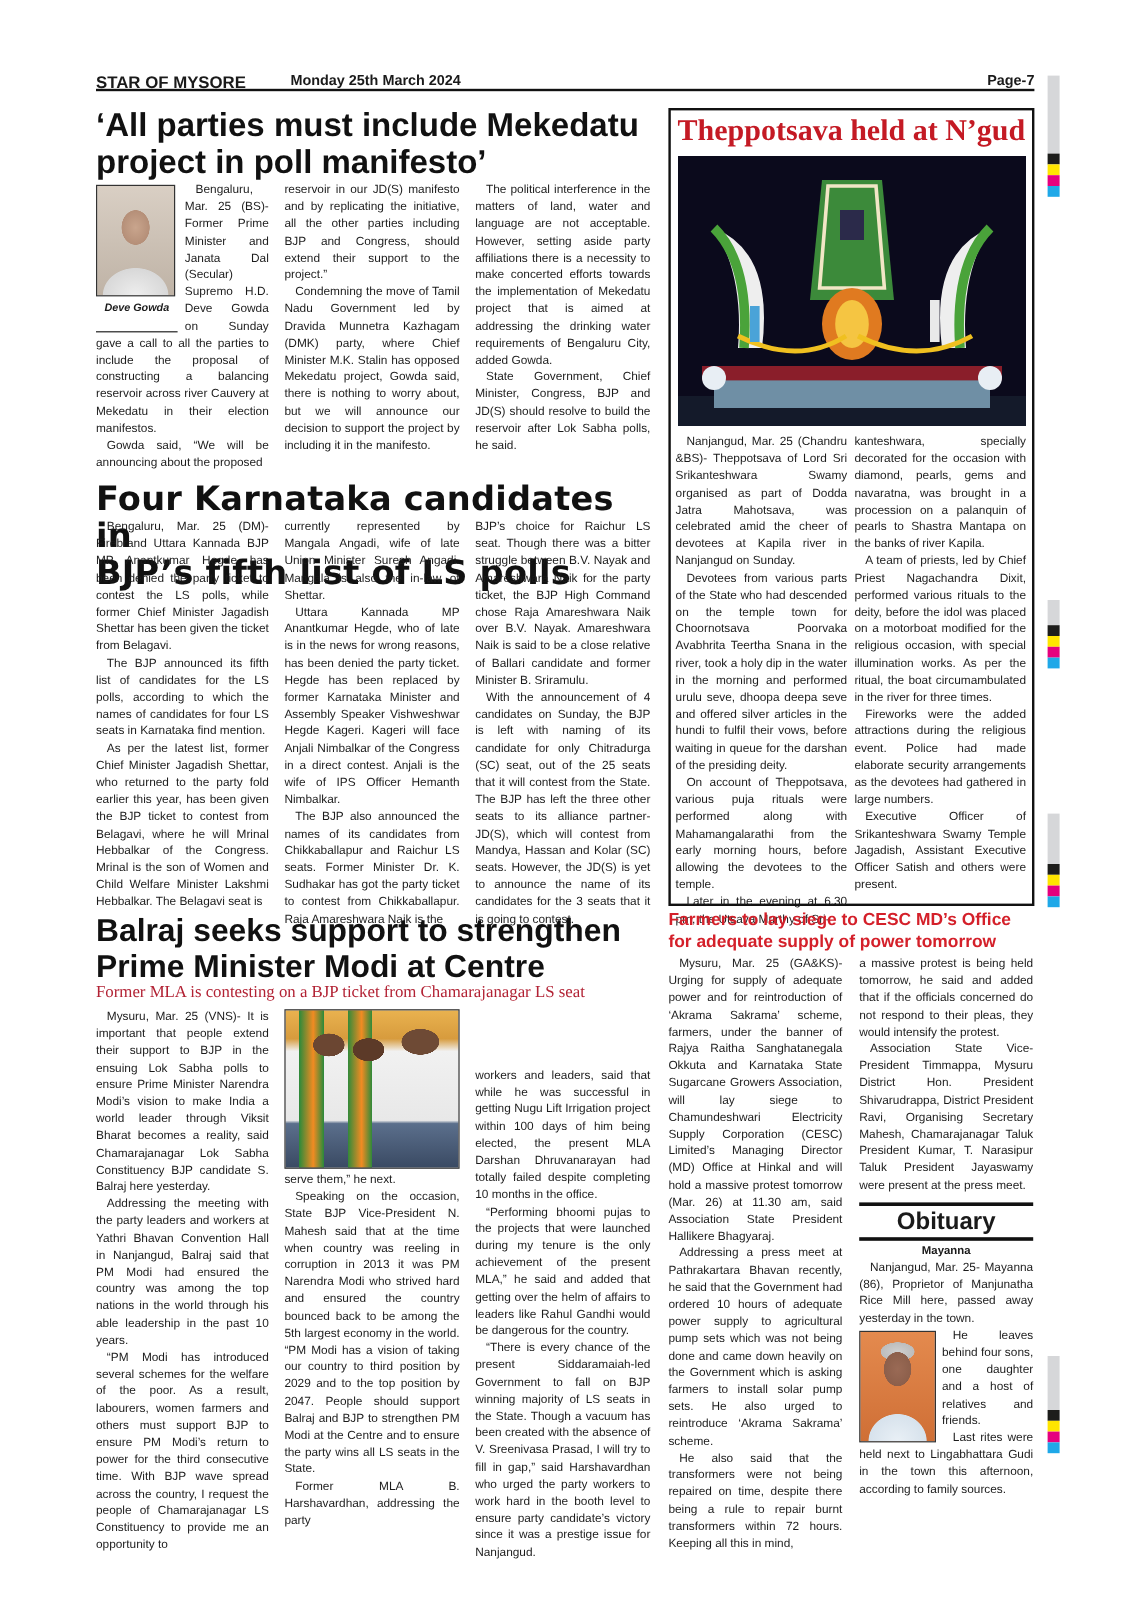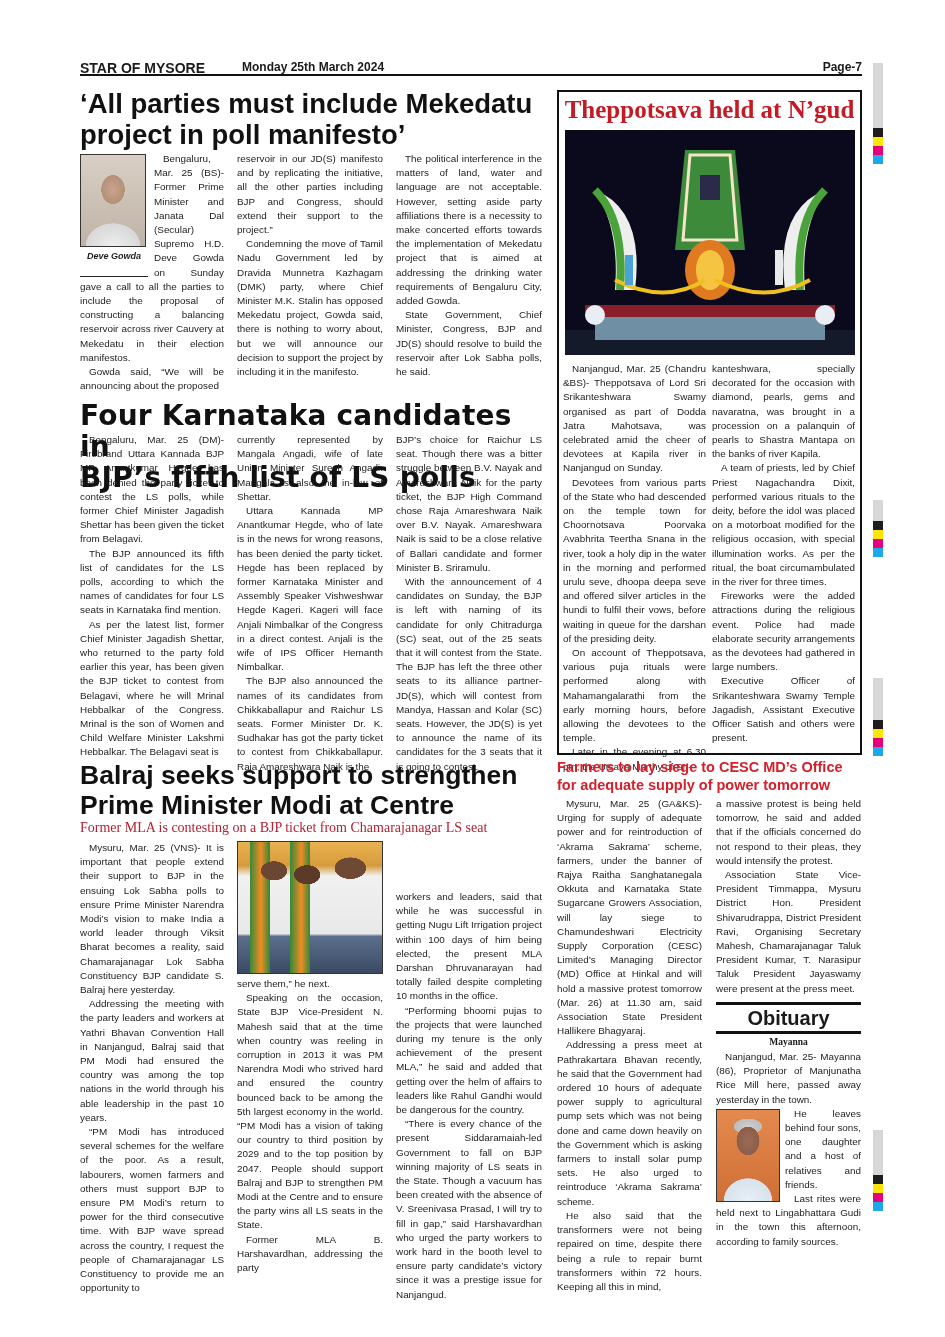--- a/index.html
+++ b/index.html
@@ -62,21 +62,21 @@
 
   
   .h4 { left: 557px; top: 758px; width: 305px; font-size: 14.5px; line-height: 18px; color: #d4202a; }
   .fc1 { left: 557px; top: 797px; width: 145px; }
   .fc2 { left: 716px; top: 797px; width: 145px; }
 
   
   .obit-rule1 { left: 716px; top: 1002px; width: 145px; height: 3px; background: #111; }
   .obit-title { left: 716px; top: 1006px; width: 145px; text-align: center; font-weight: bold; font-size: 20px; line-height: 24px; }
   .obit-rule2 { left: 716px; top: 1031px; width: 145px; height: 3px; background: #111; }
-  .obit-name { left: 716px; top: 1037px; width: 145px; text-align: center; font-weight: bold; font-size: 9.5px; font-family: Liberation Serif, serif; }
+  .obit-name { left: 716px; top: 1037px; width: 145px; text-align: center; font-weight: bold; font-size: 9.5px; }
   .oc { left: 716px; top: 1050px; width: 145px; }
   .mayanna-fig { float: left; width: 64px; height: 93px; margin: 2px 5px 2px 0; border: 1px solid #333;
     background:
       radial-gradient(ellipse 26% 22% at 50% 34%, #9a6a55 0%, #8c5f4b 70%, transparent 72%),
       radial-gradient(ellipse 32% 12% at 50% 18%, #cfcfcf 0%, #bdbdbd 70%, transparent 72%),
       radial-gradient(ellipse 55% 35% at 50% 100%, #e9f0f6 0%, #d7e2ec 70%, transparent 72%),
       linear-gradient(#e48a4e, #cf6f36); }
 
   
   .reg { left: 873px; width: 10px; }

